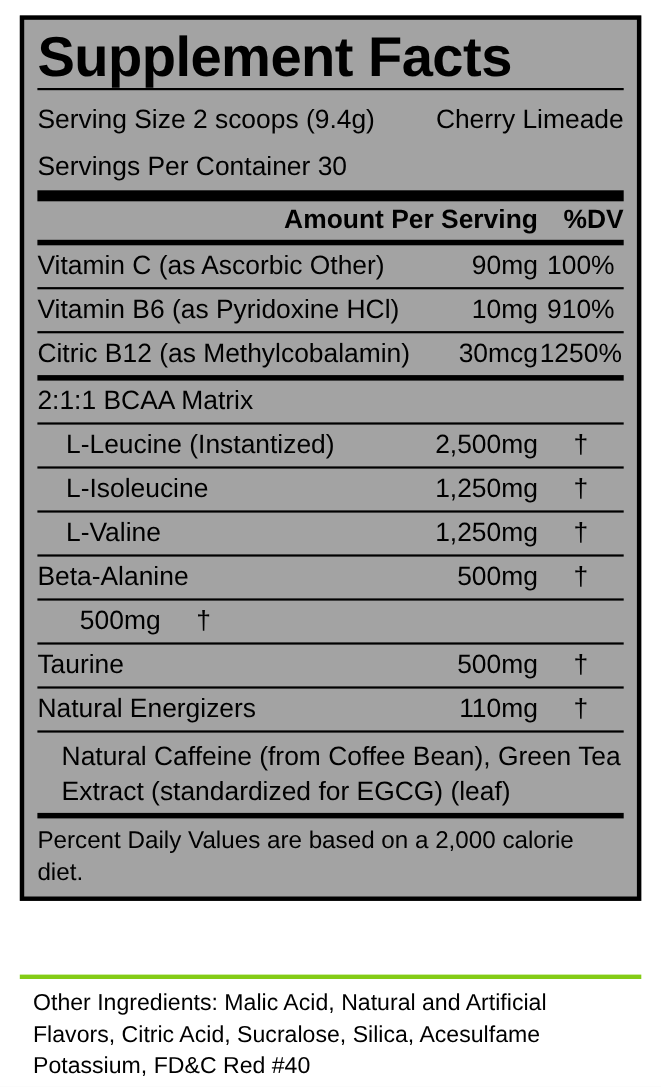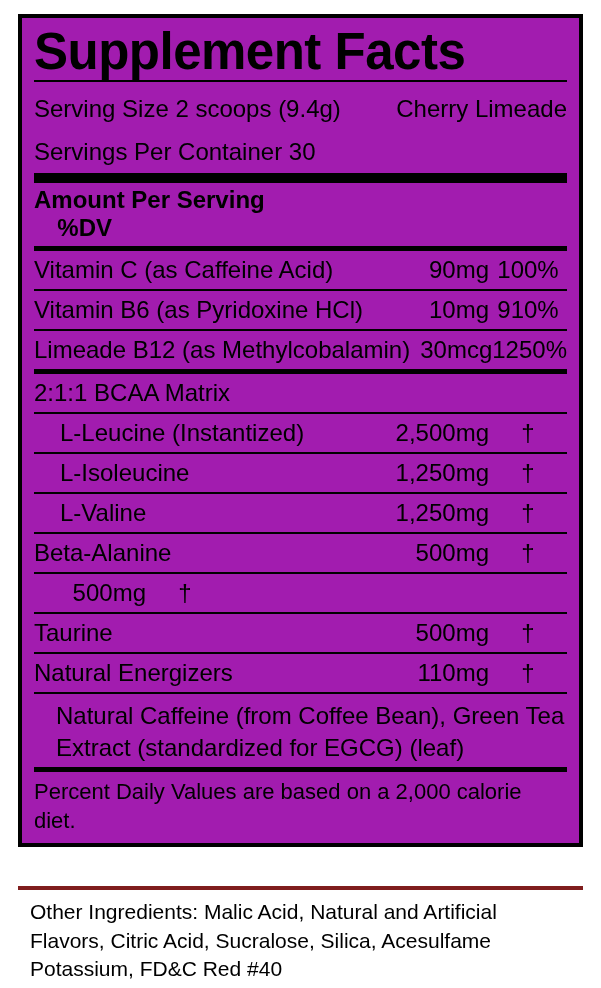--- a/index.html
+++ b/index.html
@@ -20,21 +20,21 @@
     height: 988px;
     box-sizing: border-box;
   }
   .panel {
     position: absolute;
     left: 18px;
     top: 14px;
     width: 565px;
     box-sizing: border-box;
     border: 4px solid #000;
-    background: #a21caf;
+    background: #a3a3a3;
     padding: 6px 12px 8px 12px;
   }
   .title {
     font-size: 51px;
     font-weight: bold;
     letter-spacing: -0.5px;
     line-height: 1.02;
     margin: 2px 0 2px 0;
     white-space: nowrap;
   }
@@ -63,21 +63,20 @@
   }
   .rule-thin {
     border-top: 2px solid #000;
   }
   .hdr-row {
     display: flex;
     align-items: baseline;
     font-size: 24px;
     font-weight: bold;
     padding: 3px 0 4px 0;
-    flex-direction: column;
   }
   .hdr-spacer { flex: 1 1 auto; }
   .hdr-aps { white-space: nowrap; }
   .hdr-dv { width: 78px; text-align: right; white-space: nowrap; }
 
   .nut-row {
     display: flex;
     align-items: baseline;
     font-size: 24px;
     padding: 5px 0 5px 0;
@@ -112,21 +111,21 @@
     font-size: 22px;
     line-height: 1.32;
     padding: 5px 0 0 0;
   }
   .other-box {
     position: absolute;
     left: 18px;
     top: 886px;
     width: 565px;
     box-sizing: border-box;
-    border-top: 4px solid #7f1d1d;
+    border-top: 4px solid #84cc16;
     padding: 8px 12px 0 12px;
   }
   .other-text {
     font-size: 21px;
     line-height: 1.36;
   }
 </style>
 </head>
 <body>
 
@@ -148,35 +147,35 @@
 
     <div class="hdr-row">
       <div class="hdr-spacer"></div>
       <div class="hdr-aps">Amount Per Serving</div>
       <div class="hdr-dv">%DV</div>
     </div>
 
     <div class="rule-med"></div>
 
     <div class="nut-row">
-      <div class="nut-name">Vitamin C (as Caffeine Acid)</div>
+      <div class="nut-name">Vitamin C (as Ascorbic Other)</div>
       <div class="nut-amt">90mg</div>
       <div class="nut-dv">100%</div>
     </div>
     <div class="rule-thin"></div>
 
     <div class="nut-row">
       <div class="nut-name">Vitamin B6 (as Pyridoxine HCl)</div>
       <div class="nut-amt">10mg</div>
       <div class="nut-dv">910%</div>
     </div>
     <div class="rule-thin"></div>
 
     <div class="nut-row">
-      <div class="nut-name">Limeade B12 (as Methylcobalamin)</div>
+      <div class="nut-name">Citric B12 (as Methylcobalamin)</div>
       <div class="nut-amt">30mcg</div>
       <div class="nut-dv">1250%</div>
     </div>
     <div class="rule-med"></div>
 
     <div class="blend-head">2:1:1 BCAA Matrix</div>
     <div class="rule-thin"></div>
 
     <div class="nut-row">
       <div class="nut-name indent-1">L-Leucine (Instantized)</div>

